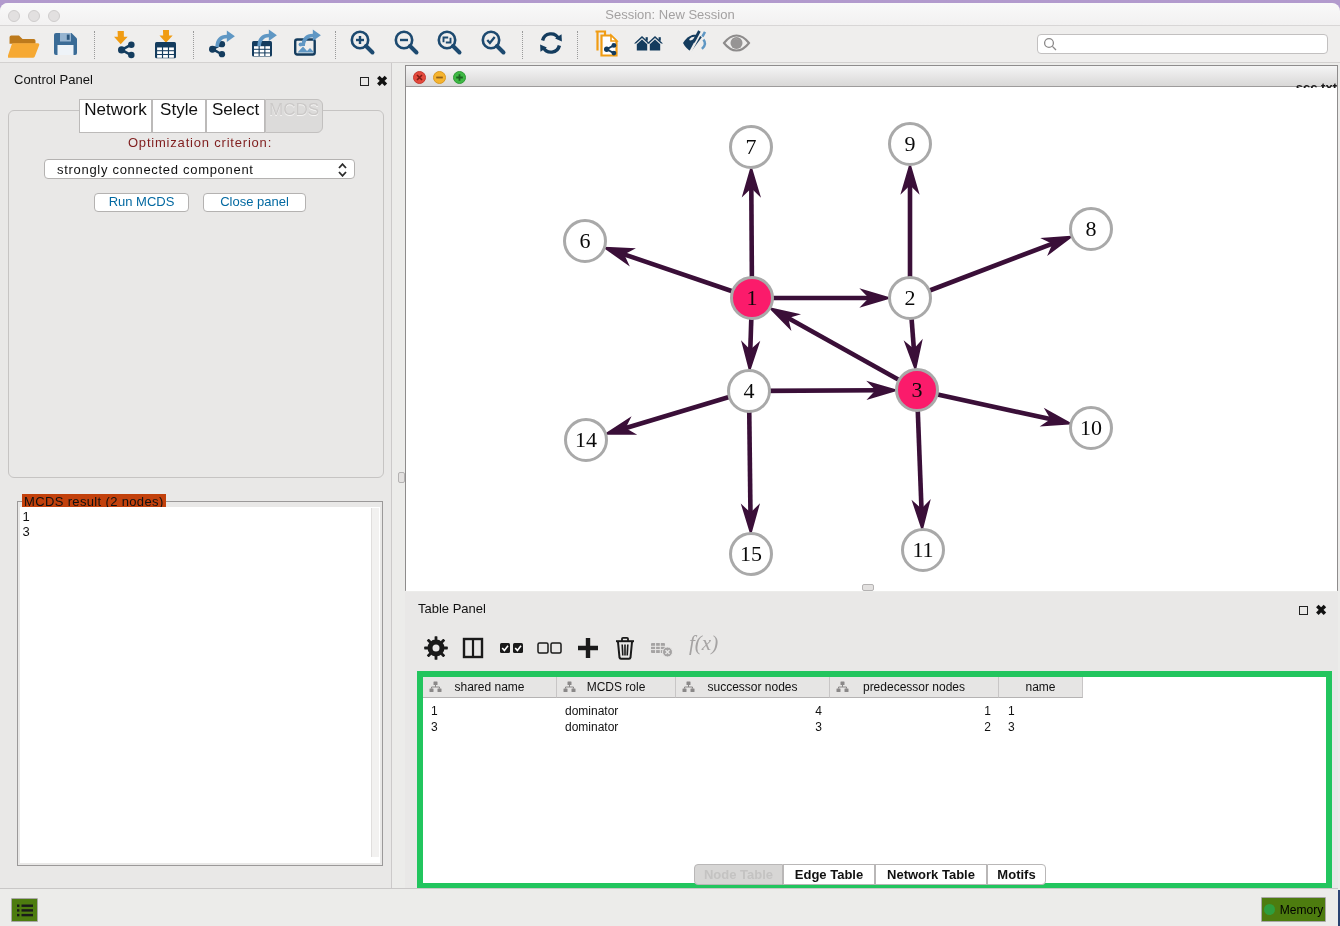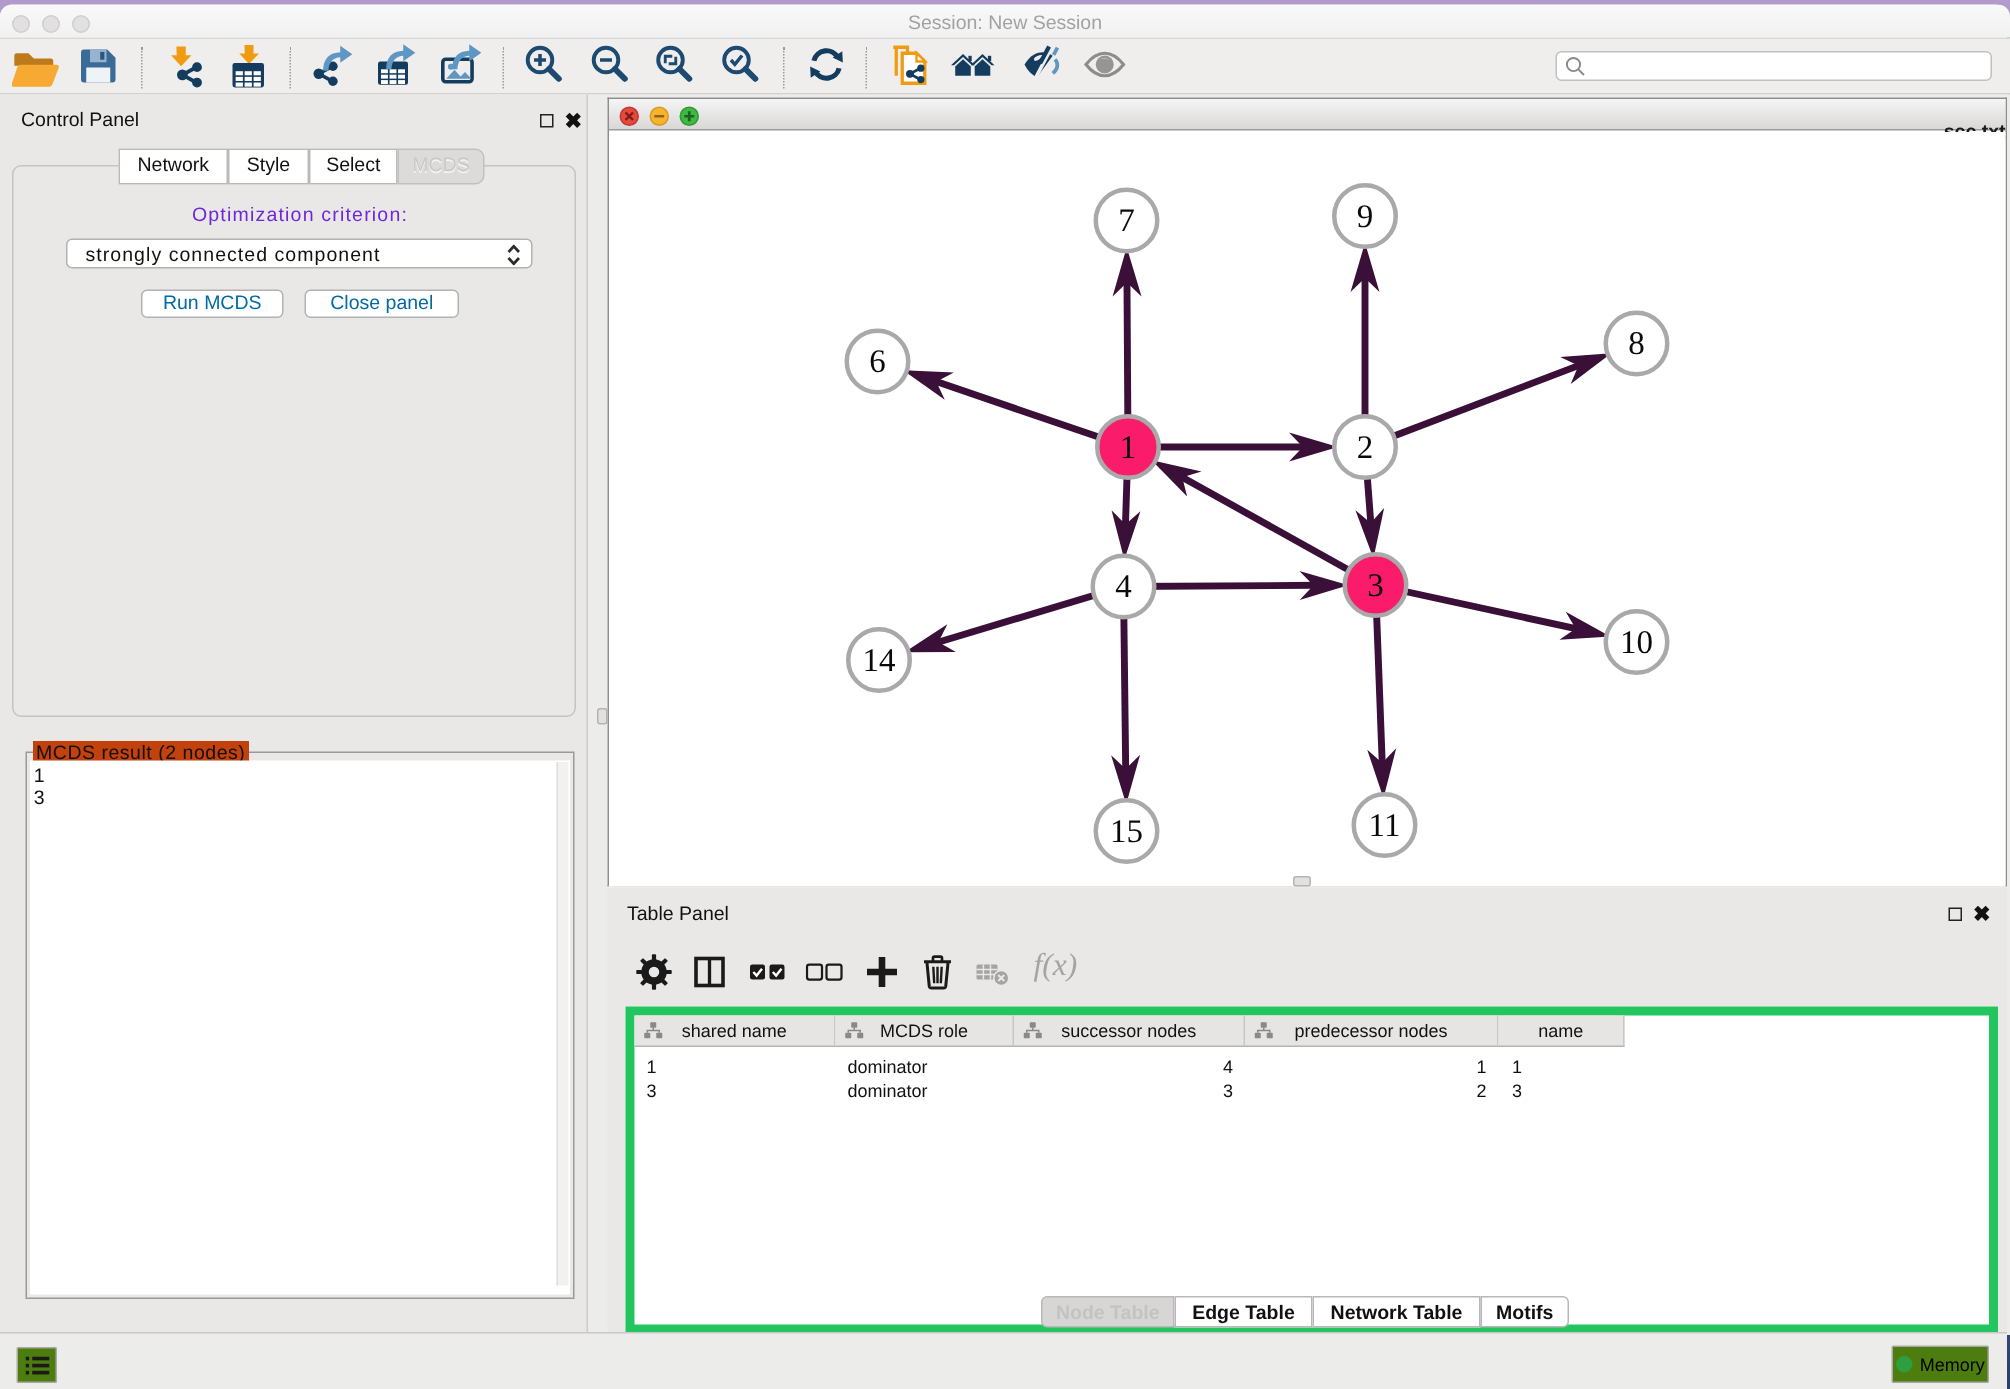--- a/index.html
+++ b/index.html
@@ -25,26 +25,26 @@
 .main { position:absolute; left:0; top:63px; width:1340px; height:827px; background:#ececea; }
 
 .cpanel { position:absolute; left:0; top:0; width:392px; height:827px; background:#e9e8e7; border-right:1px solid #cccaca; }
 .cp-head { position:absolute; left:0; top:0; width:100%; height:33px; }
 .cp-head .lbl { position:absolute; left:14px; top:9px; font-size:13px; color:#111; }
 .panel-btns { position:absolute; top:9px; right:3px; }
 .float-ico { display:inline-block; width:9px; height:9px; border:1.5px solid #222; margin-right:7px; }
 .close-x { font-size:14px; font-weight:bold; color:#111; }
 
 .cp-tabs { position:absolute; left:79px; top:36px; height:20px; }
-.tabbtn { position:absolute; top:0; height:24px; background:#fff; border:1px solid #bcbab9; font-size:13px;
+.tabbtn { position:absolute; top:0; height:34px; background:#fff; border:1px solid #bcbab9; font-size:17px;
   color:#111; text-align:center; line-height:19px; }
 .tabbtn.sel { background:#dcdbda; border-color:#c2c0bf; color:#cbc9c8; text-shadow:0 1px 0 #f5f4f3; }
 .cp-frame { position:absolute; left:8px; top:47px; width:376px; height:368px; border:1px solid #c6c4c3;
   border-radius:6px; background:#e9e8e7; }
-.opt-lbl { position:absolute; left:0; top:72px; width:400px; text-align:center; font-size:13px; color:#6d28d9; letter-spacing:0.8px; }
+.opt-lbl { position:absolute; left:0; top:72px; width:400px; text-align:center; font-size:13px; color:#7f1d1d; letter-spacing:0.8px; }
 .combo { position:absolute; left:44px; top:96px; width:311px; height:20px; background:#fff;
   border:1px solid #b4b2b1; border-radius:4px; font-size:13px; color:#111; line-height:19px; padding-left:12px; letter-spacing:0.7px; }
 .combo .chev { position:absolute; right:6px; }
 .pushbtn { position:absolute; top:130px; height:19px; background:#fff; border:1px solid #b4b2b1;
   border-radius:4px; font-size:13px; color:#0369a1; text-align:center; line-height:15px; }
 
 .fieldset { position:absolute; left:17px; top:438px; width:366px; height:365px; border:1px solid #9b9999; }
 .fieldset .legend { position:absolute; left:4px; top:-8px; background:#c2410c; padding:0 2px; font-size:13px; color:#111; letter-spacing:0.35px; }
 .fieldset .inner { position:absolute; left:2px; top:5px; right:2px; bottom:2px; background:#fff; font-size:13px; color:#111; }
 .fieldset .inner .txt { padding:2px 0 0 2.5px; line-height:15px; font-size:13px; }

